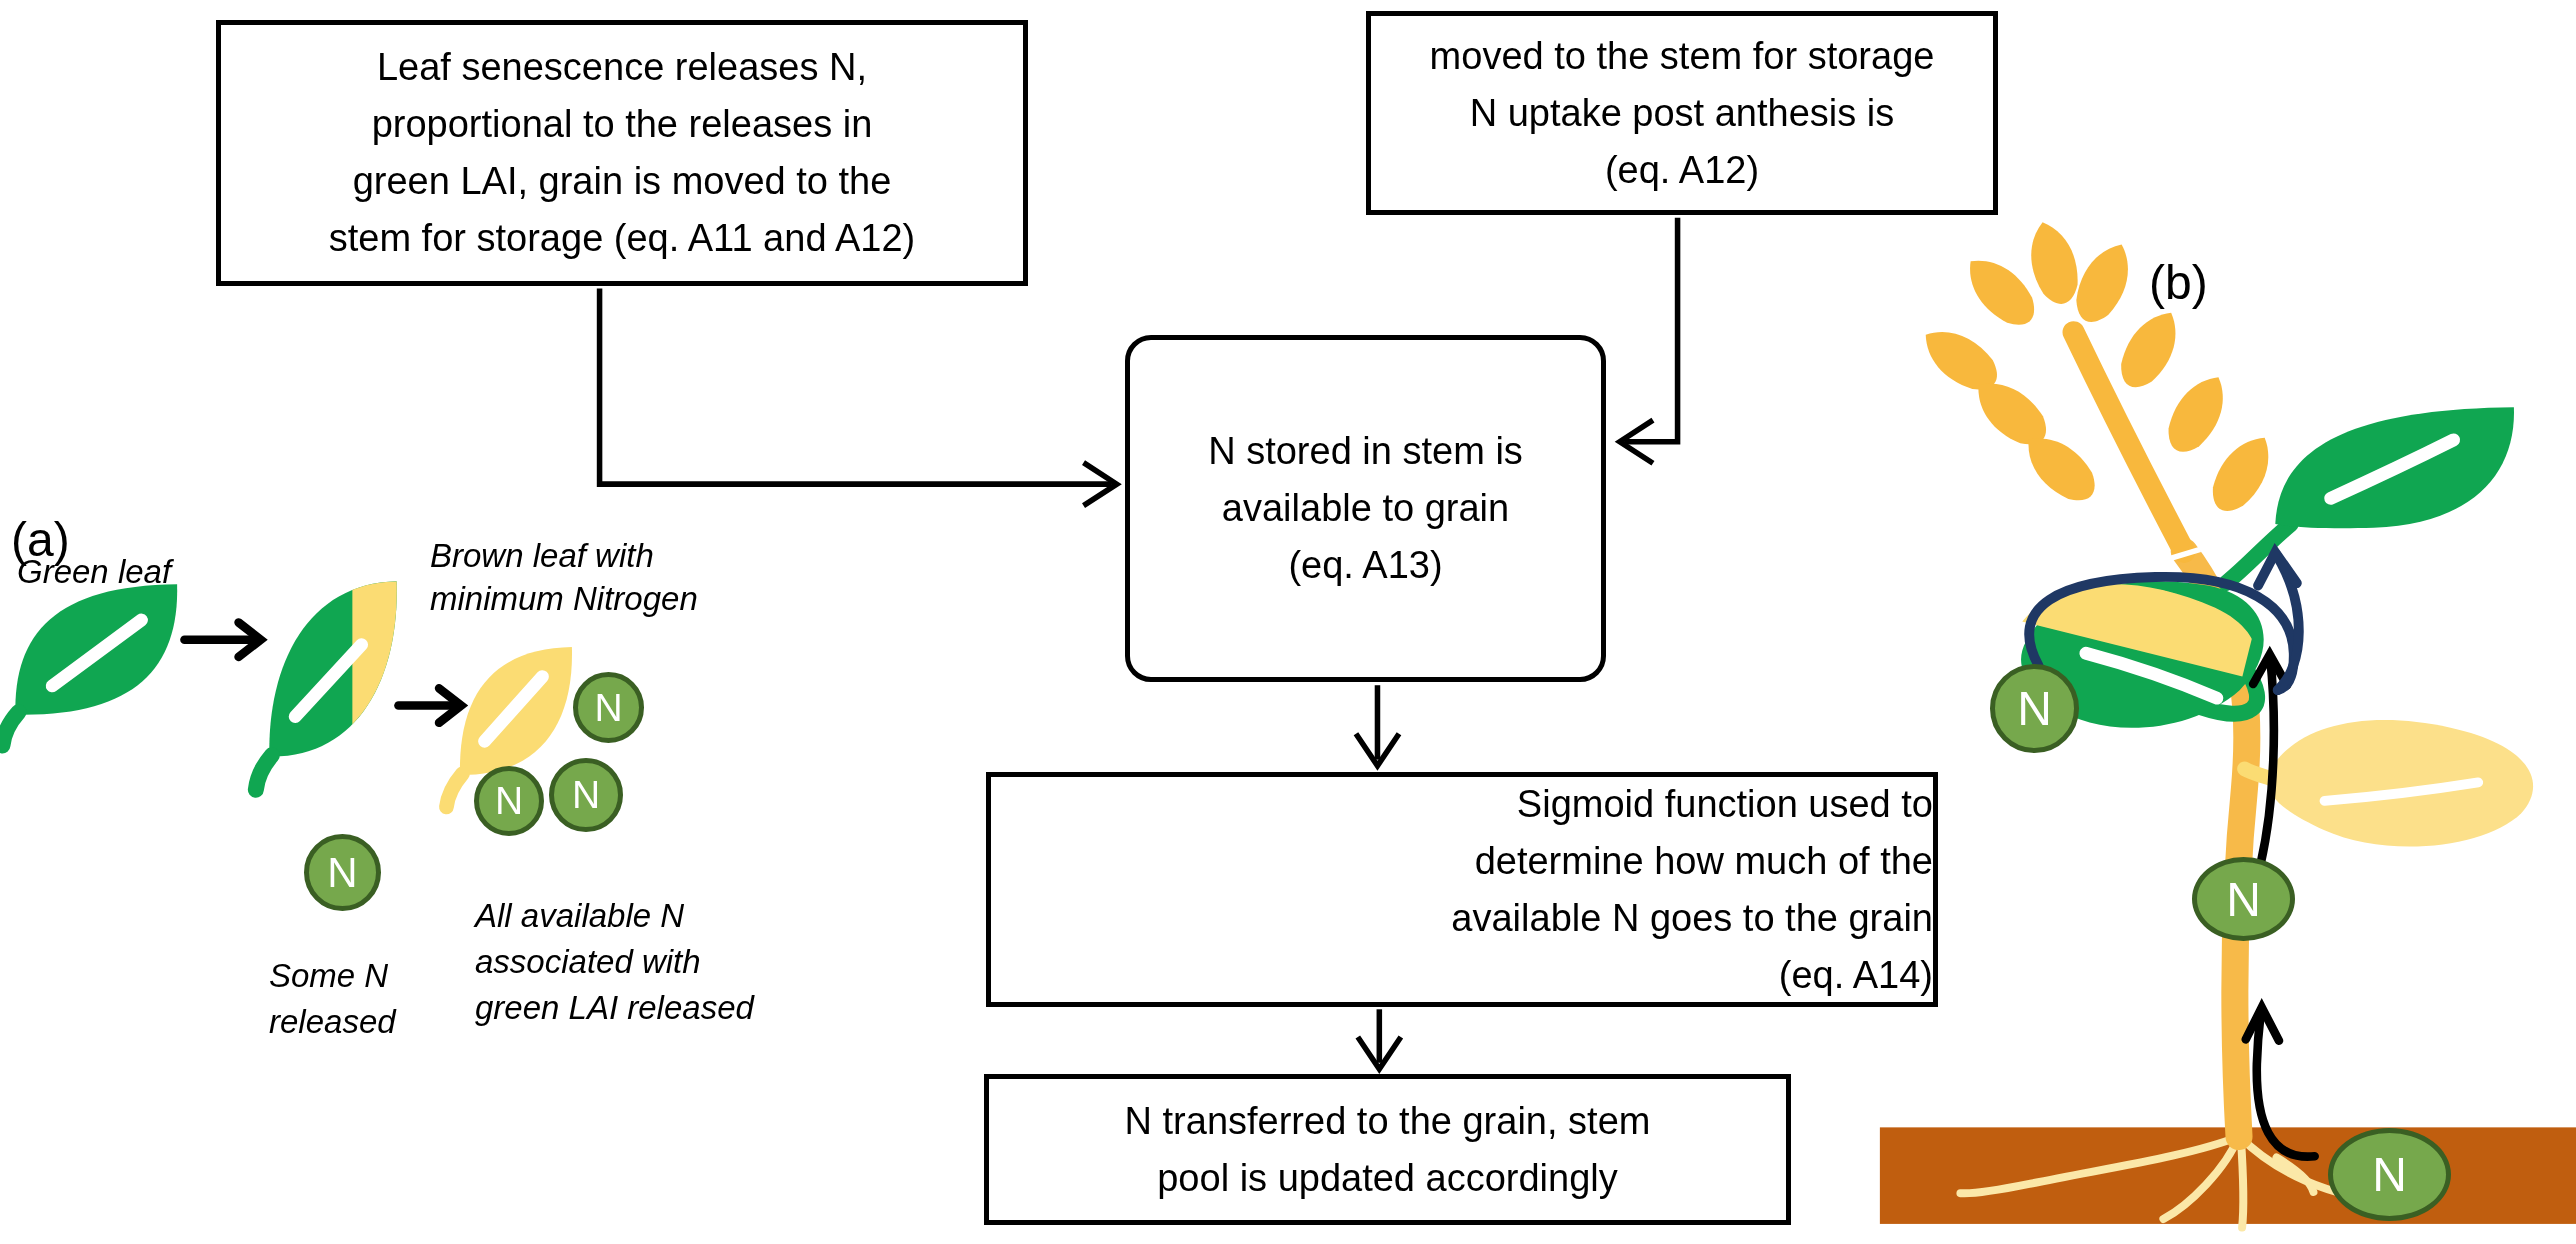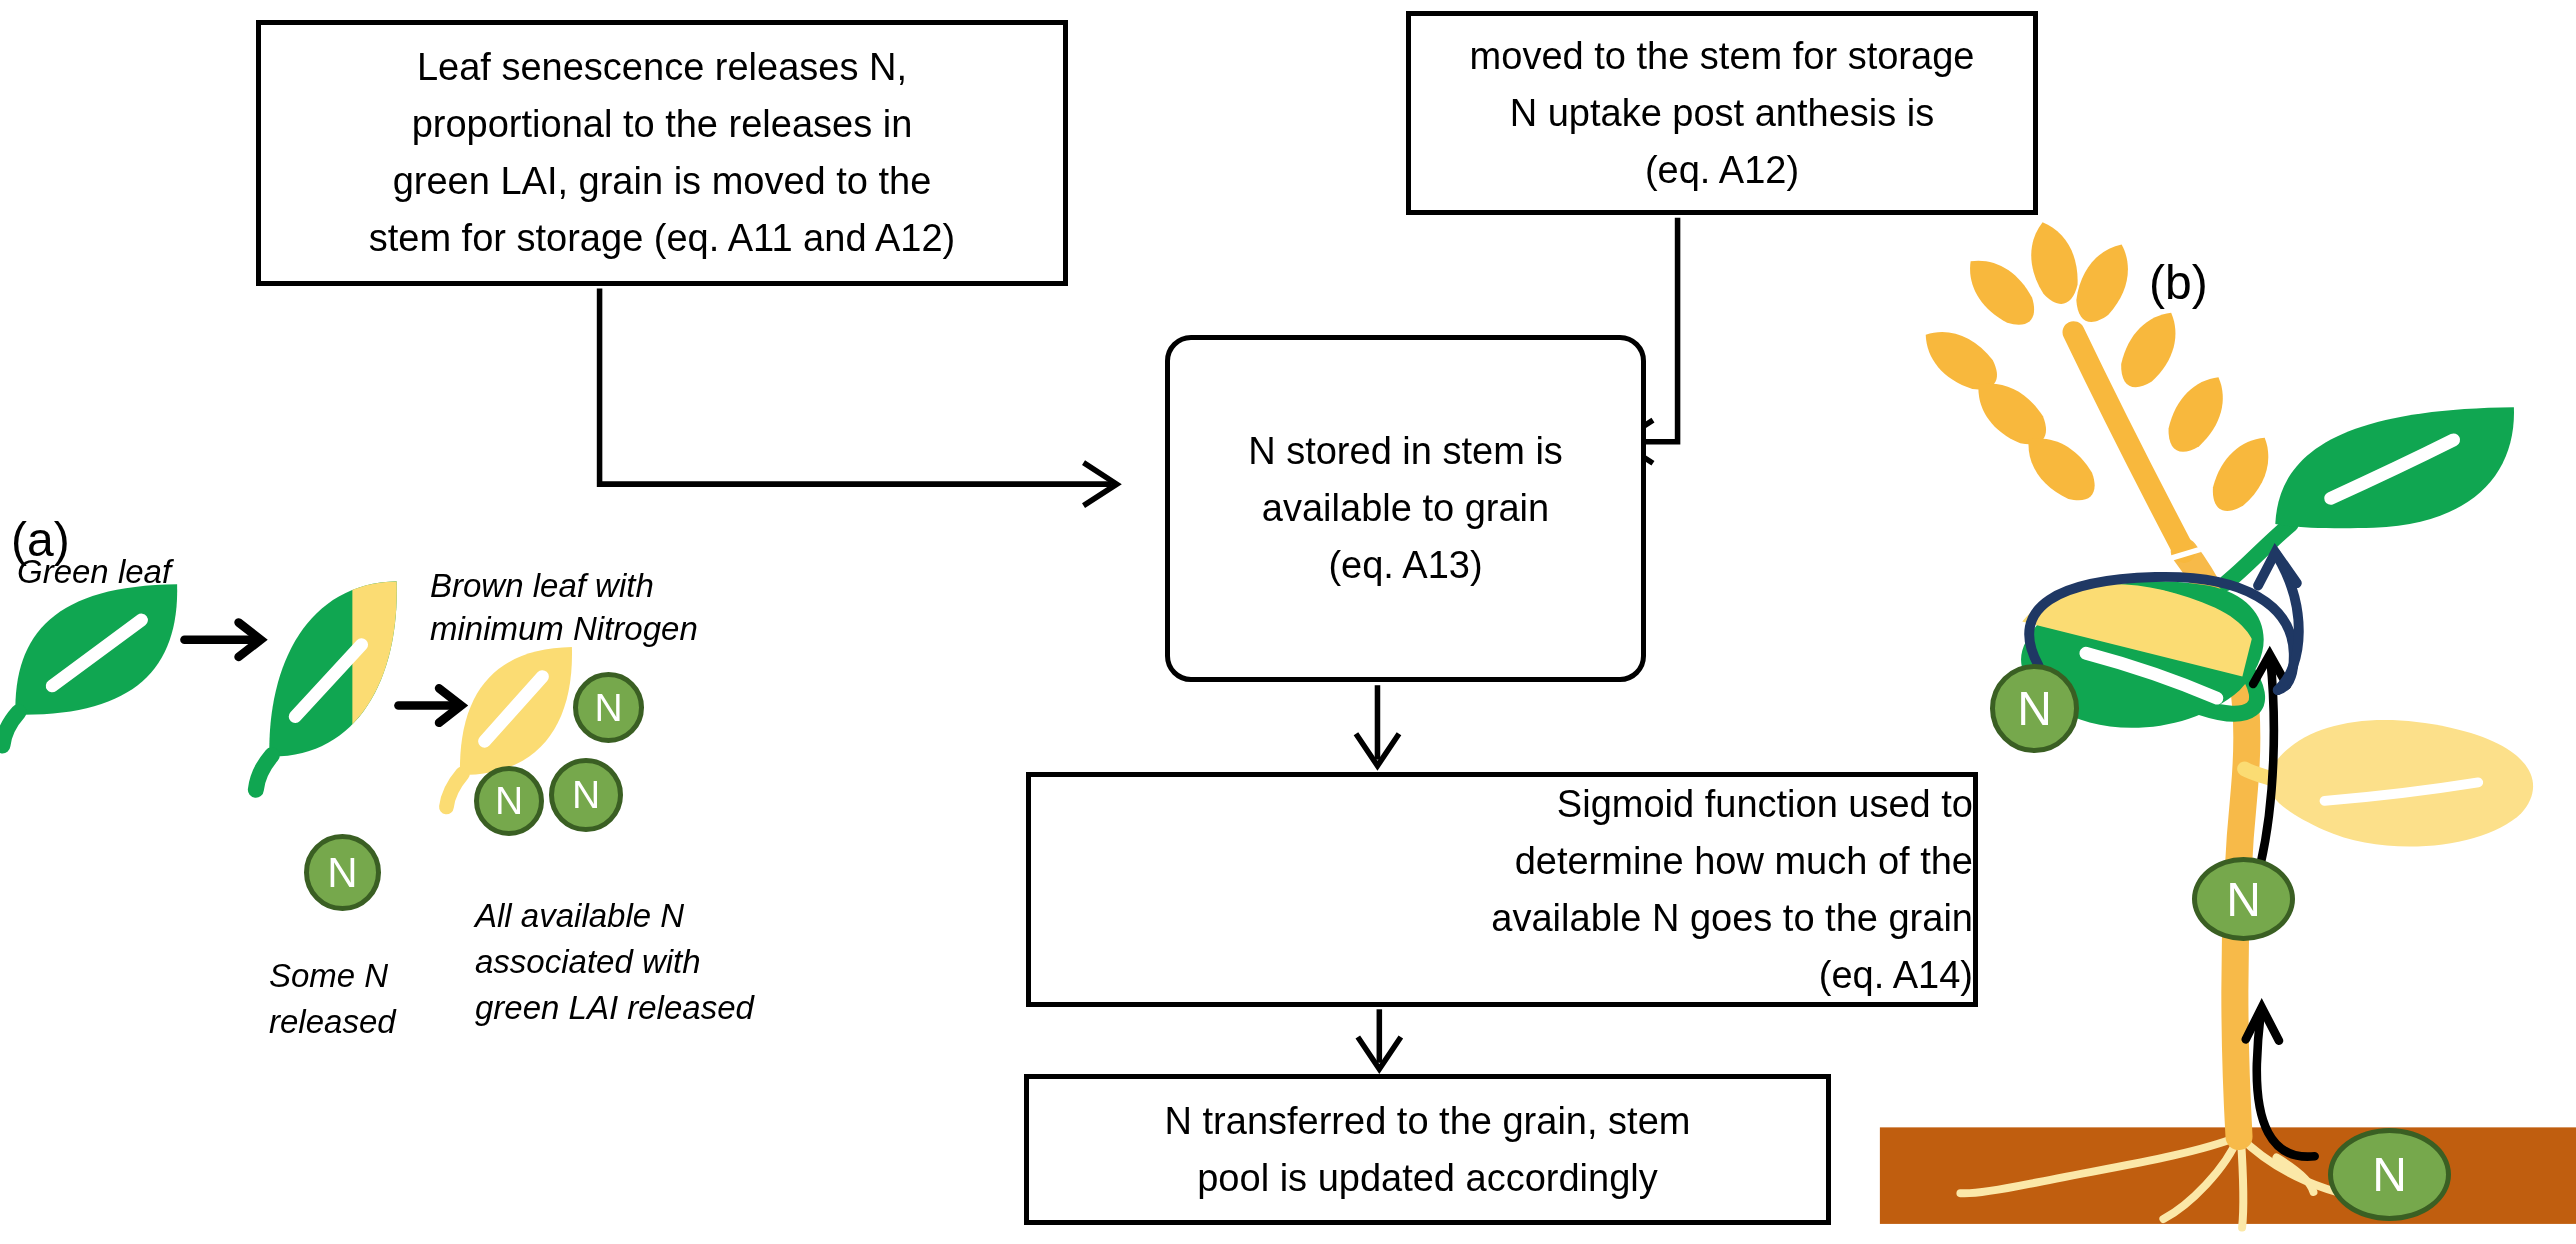--- a/index.html
+++ b/index.html
@@ -1,20 +1,20 @@
 <!DOCTYPE html>
 <html style="--c-leaf_green: #10A651; --c-leaf_yellow: #FBDC73; --c-pale_leaf_yellow: #FCE08A; --c-wheat_orange: #F8B83D; --c-stem_orange: #F7BA49; --c-soil_brown: #C05E0F; --c-root_cream: #FBE8A8; --c-n_fill: #76A84C; --c-n_border: #3A5F23; --c-navy_arrow: #1F3864; --c-black: #000000;font-size:9.8px"><head>
 <meta charset="utf-8">
 <style>
   html,body{margin:0;padding:0;background:#fff;}
   #canvas{position:relative;width:2576px;height:1245px;background:#fff;overflow:hidden;
           font-family:"Liberation Sans",sans-serif;color:#000;}
   .fbox{position:absolute;box-sizing:border-box;border:5.5px solid #000;background:#fff;
         display:flex;flex-direction:column;align-items:center;justify-content:center;
-        text-align:center;font-size:38px;line-height:57px;margin-left:40px;}
+        text-align:center;font-size:38px;line-height:57px;}
   .fbox span{display:block;white-space:nowrap;}
   #svg-overlay{position:absolute;left:0;top:0;width:2576px;height:1245px;}
   .conn{stroke:#000;stroke-width:9;fill:none;}
   .ahead{stroke:#000;stroke-width:9;fill:none;stroke-linejoin:miter;}
   .blackarrow{stroke:#000;stroke-width:14;fill:none;stroke-linecap:round;}
   .navyarrow{stroke:var(--c-navy_arrow,#1F3864);stroke-width:16;fill:none;stroke-linecap:round;}
   .leafbody{fill:var(--c-leaf_green,#10A651);}
   .leafyellow{fill:var(--c-leaf_yellow,#FBDC73);}
   .vein{stroke:#fff;stroke-width:21;fill:none;stroke-linecap:round;}
   .stalk-green{stroke:var(--c-leaf_green,#10A651);stroke-width:26;fill:none;stroke-linecap:round;}
@@ -186,21 +186,21 @@
 
   <div class="fbox" style="left:984px;top:1074px;width:807px;height:151px;">
     <span>N transferred to the grain, stem</span>
     <span>pool is updated accordingly</span>
   </div>
 
   <div class="plabel" style="left:11px;top:512px;">(a)</div>
 
   <div class="cap" style="left:17px;top:549px;width:154px;text-align:right;">Green leaf</div>
 
-  <div class="cap" style="left:430px;top:564px;line-height:43px;">
+  <div class="cap" style="left:430px;top:534px;line-height:43px;">
     <span style="display:block">Brown leaf with</span>
     <span style="display:block">minimum Nitrogen</span>
   </div>
 
   <div class="cap" style="left:269px;top:909px;margin-top:44px;">
     <span style="display:block">Some N</span>
     <span style="display:block">released</span>
   </div>
 
   <div class="cap" style="left:475px;top:893px;">

